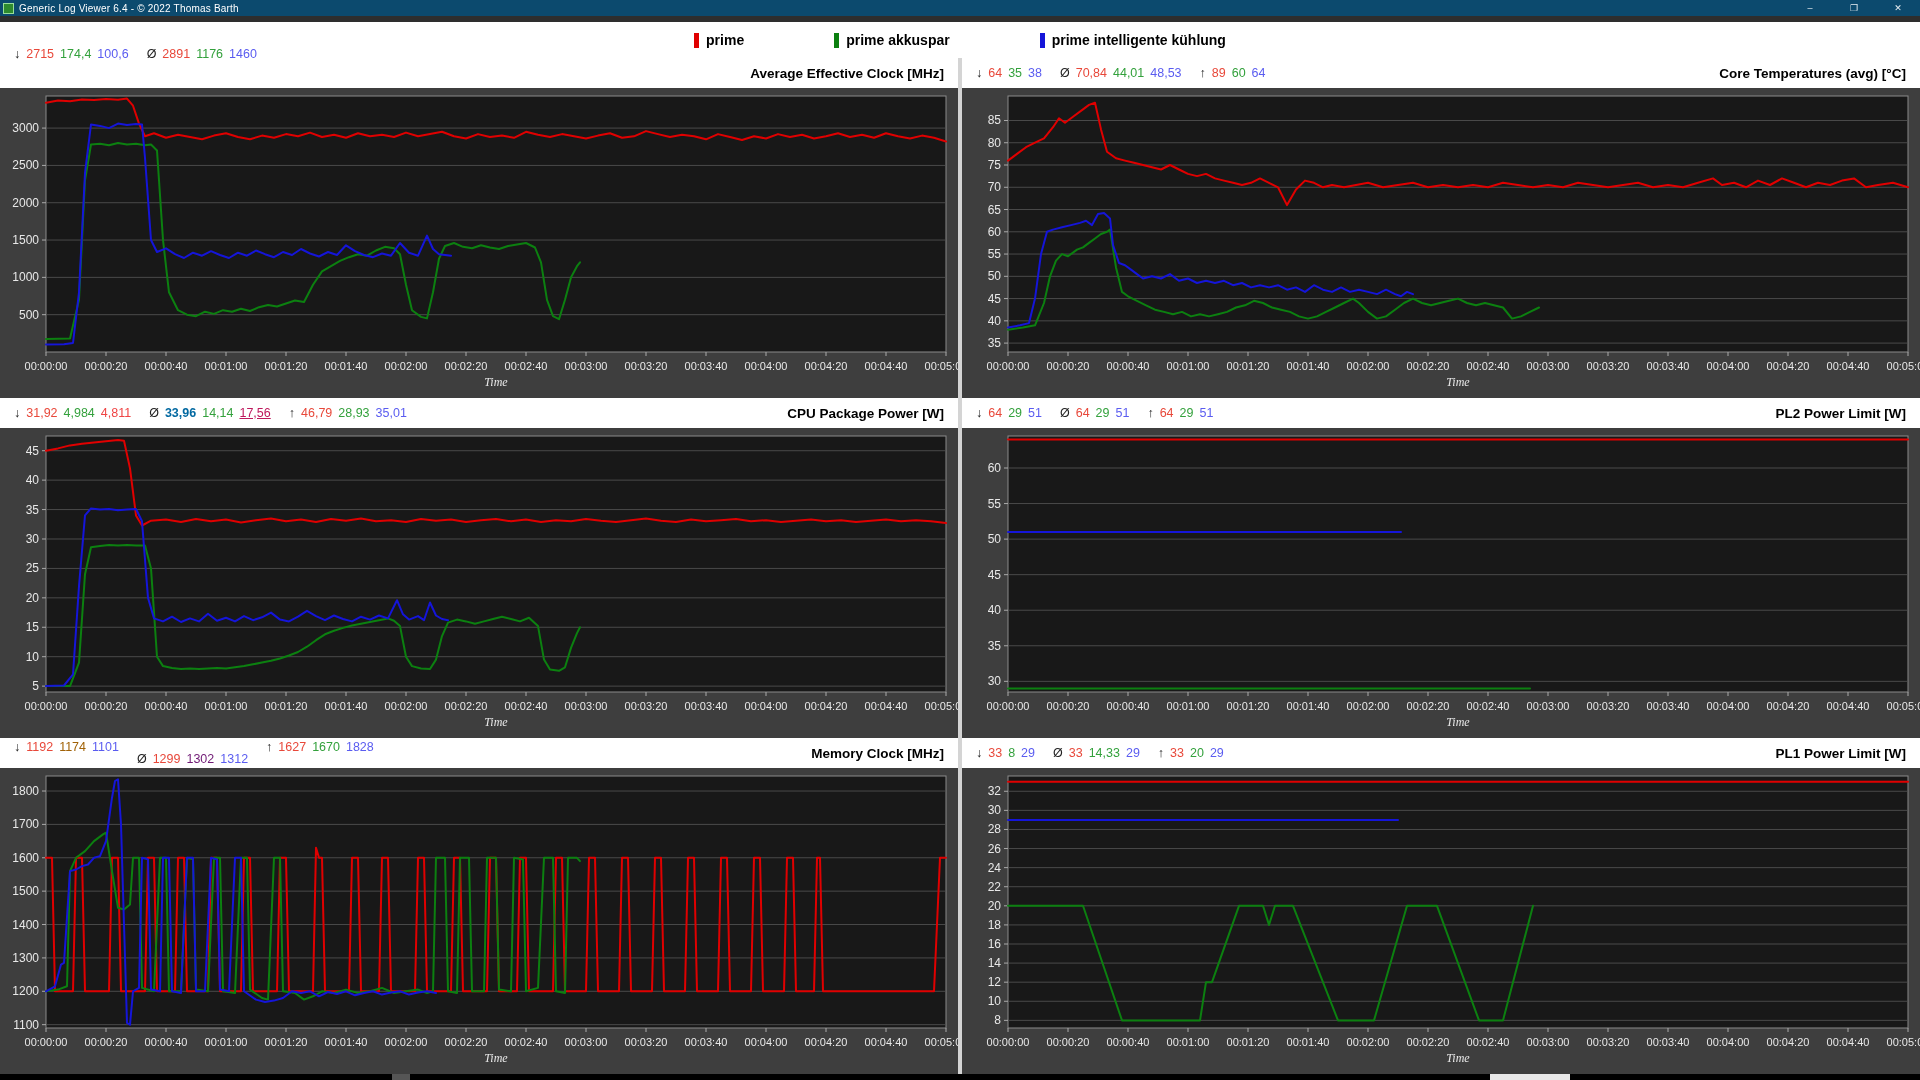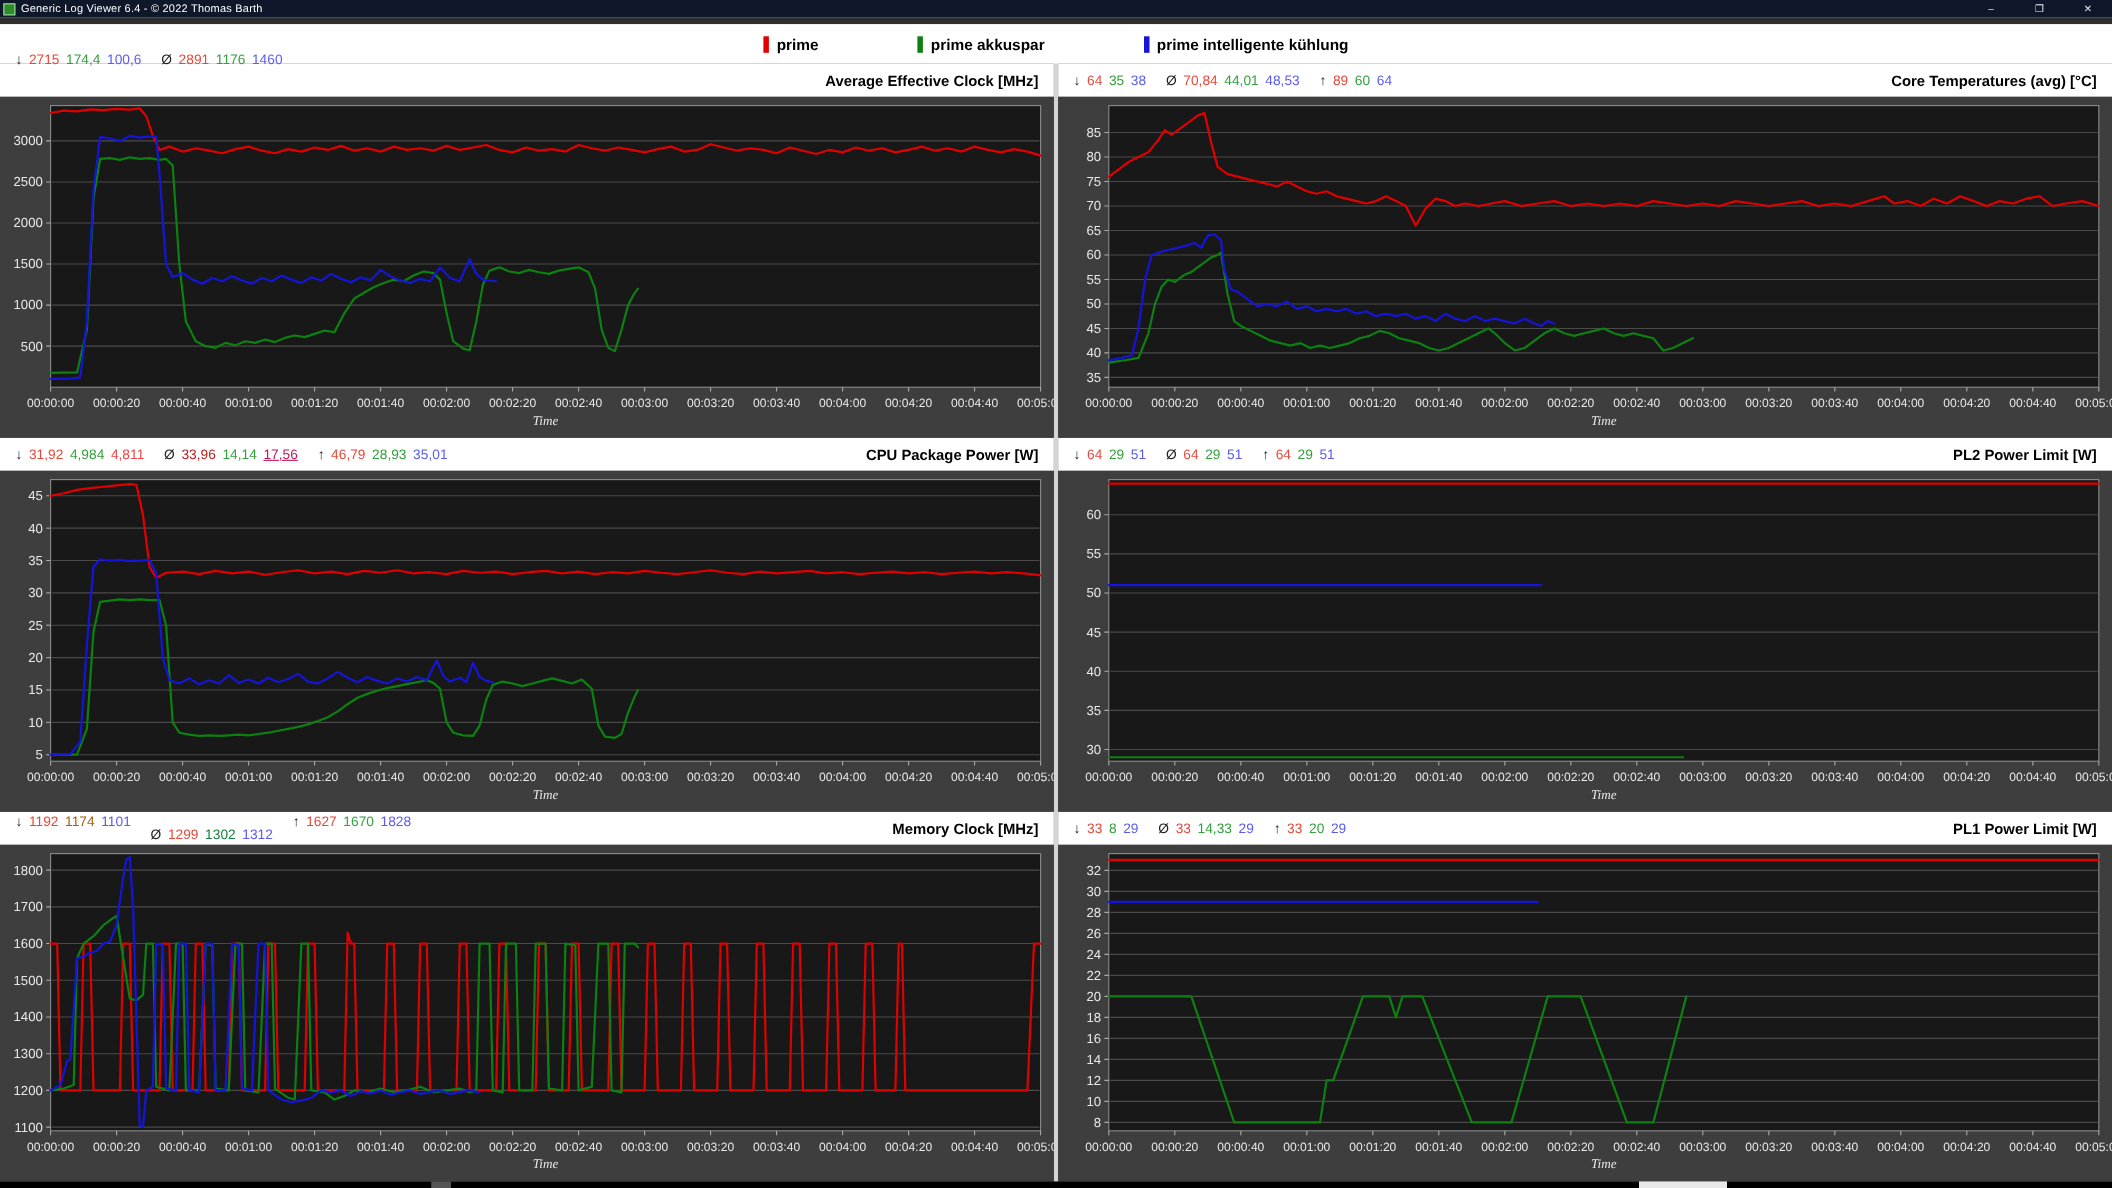--- a/index.html
+++ b/index.html
@@ -1,17 +1,17 @@
 <!DOCTYPE html>
 <html><head>
 <meta charset="utf-8">
 <style>
   html,body{margin:0;padding:0;}
   body{width:1920px;height:1080px;background:#d4d4d4;font-family:"Liberation Sans",sans-serif;overflow:hidden;}
-  .titlebar{height:16px;background:#0f172a;color:#fff;display:flex;align-items:center;font-size:10px;}
+  .titlebar{height:16px;background:#0c4a6e;color:#fff;display:flex;align-items:center;font-size:10px;}
   .app-icon{width:11px;height:11px;margin:0 5px 0 3px;display:inline-block;background:#2e8b2e;border:1px solid #9adf9a;box-sizing:border-box;}
   .tb-title{flex:0 0 auto;letter-spacing:0.2px;}
   .tb-spacer{flex:1;}
   .controls{display:flex;height:16px;}
   .controls span{width:44px;text-align:center;line-height:16px;font-size:9px;color:#e8eef2;}
   .menustrip{height:6px;background:#2e2e2e;}
   .legend{height:36px;background:#ffffff;display:flex;align-items:center;justify-content:center;gap:90px;}
   .legend-item{display:flex;align-items:center;font-weight:bold;font-size:14px;color:#000;}
   .legend-item .sw{width:5px;height:15px;margin-right:7px;display:inline-block;}
   .grid{display:grid;grid-template-columns:958px 4px 958px;grid-template-rows:340px 340px 336px;background:#d4d4d4;}
@@ -245,21 +245,21 @@
     <div class="hdr">
       <div class="stats">
           <span class="grp">
             <span class="sym">↓</span>
             <span style="color: rgb(232, 72, 58);">31,92</span>
             <span style="color: rgb(51, 161, 60);">4,984</span>
             <span style="color: #ef4444;">4,811</span>
           </span>
           <span class="grp">
             <span class="sym">Ø</span>
-            <span style="color: #b91c1c;">33,96</span>
+            <span style="color: #0369a1; font-weight: bold;">33,96</span>
             <span style="color: rgb(51, 161, 60);">14,14</span>
             <span style="color: #be185d; text-decoration: underline;">17,56</span>
           </span>
           <span class="grp">
             <span class="sym">↑</span>
             <span style="color: rgb(232, 72, 58);">46,79</span>
             <span style="color: rgb(51, 161, 60);">28,93</span>
             <span style="color: rgb(90, 92, 240);">35,01</span>
           </span>
         </div>
@@ -426,21 +426,21 @@
       <div class="stats">
           <span class="grp">
             <span class="sym">↓</span>
             <span style="color: rgb(232, 72, 58);">1192</span>
             <span style="color: #a16207;">1174</span>
             <span style="color: rgb(90, 92, 240);">1101</span>
           </span>
           <span class="grp">
             <span class="sym">Ø</span>
             <span style="color: rgb(232, 72, 58); margin-top: 12px;">1299</span>
-            <span style="color: #15803d;">1302</span>
+            <span style="color: #701a75;">1302</span>
             <span style="color: rgb(90, 92, 240);">1312</span>
           </span>
           <span class="grp">
             <span class="sym">↑</span>
             <span style="color: rgb(232, 72, 58);">1627</span>
             <span style="color: rgb(51, 161, 60);">1670</span>
             <span style="color: rgb(90, 92, 240);">1828</span>
           </span>
         </div>
       <div class="title">Memory Clock [MHz]</div>

